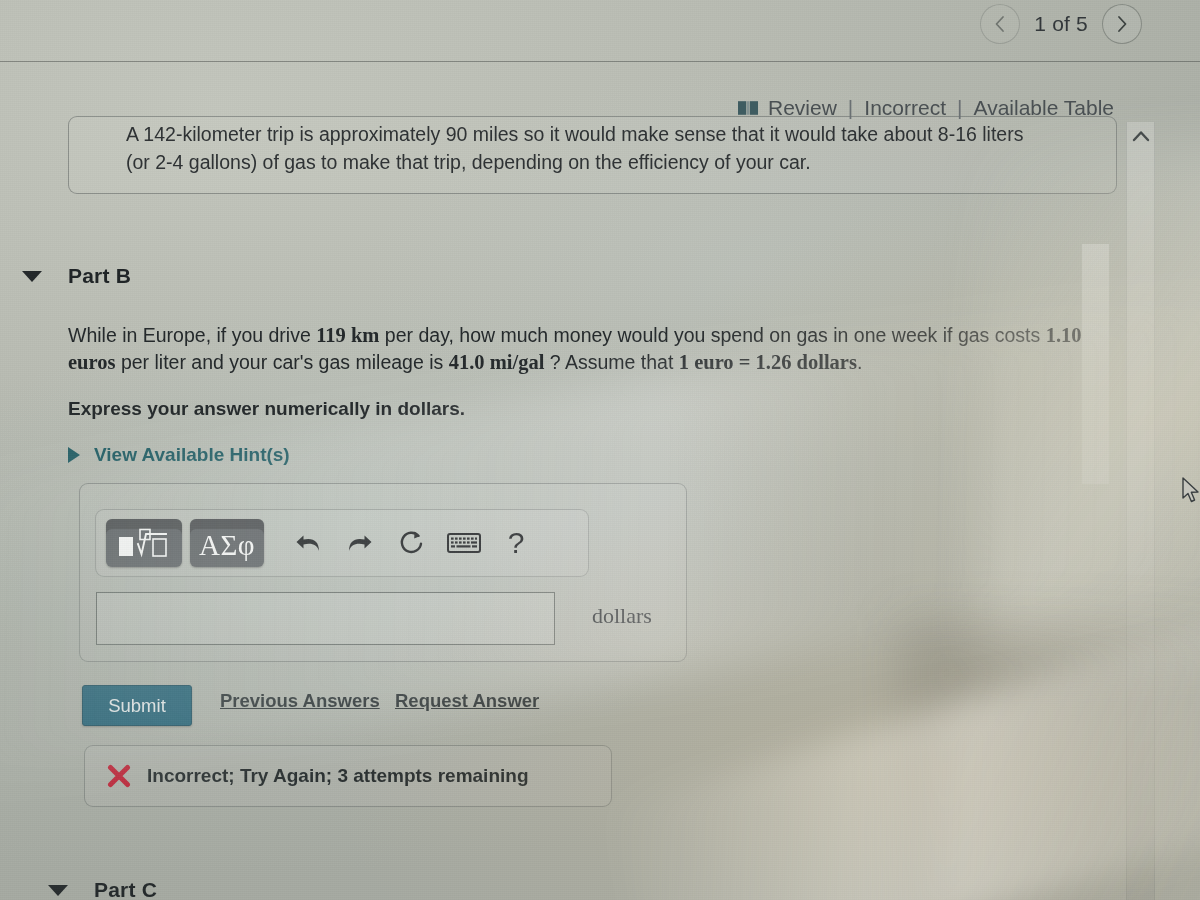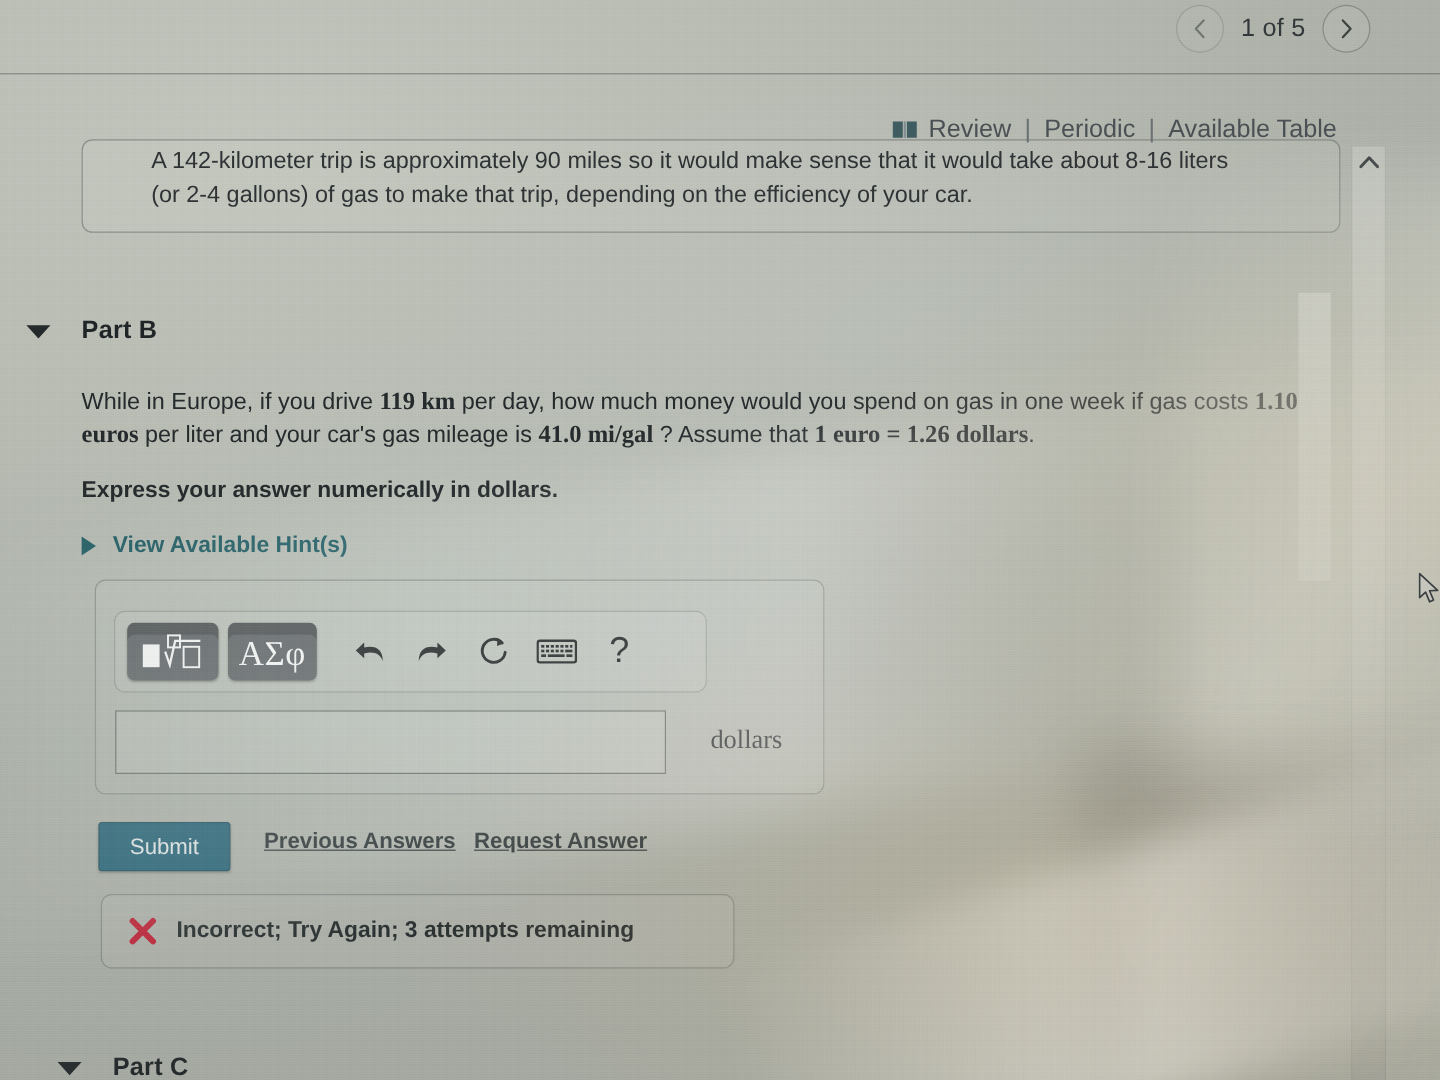--- a/index.html
+++ b/index.html
@@ -395,21 +395,21 @@
     </div>
 
     <div class="reviewbar">
       <svg class="book-icon" width="22" height="18" viewBox="0 0 22 18">
         <path d="M1 2.2 h8.3 v13.6 H1 z" fill="#3f5c61"></path>
         <path d="M12.7 2.2 H21 v13.6 h-8.3 z" fill="#3f5c61"></path>
         <rect x="10.1" y="2.2" width="1.8" height="13.6" fill="#7e8e90"></rect>
       </svg>
       <a href="#">Review</a>
       <span class="sep">|</span>
-      <a href="#">Periodic</a>
+      <a href="#">Incorrect</a>
       <span class="sep">|</span>
       <a href="#">Available Table</a>
     </div>
 
     <div class="prev-box"></div>
     <div class="prev-box-text">
       <span>A 142-kilometer trip is approximately 90 miles so it would make sense that it would take about 8-16 liters</span>
       <span class="ln2">(or 2-4 gallons) of gas to make that trip, depending on the efficiency of your car.</span>
     </div>
 

